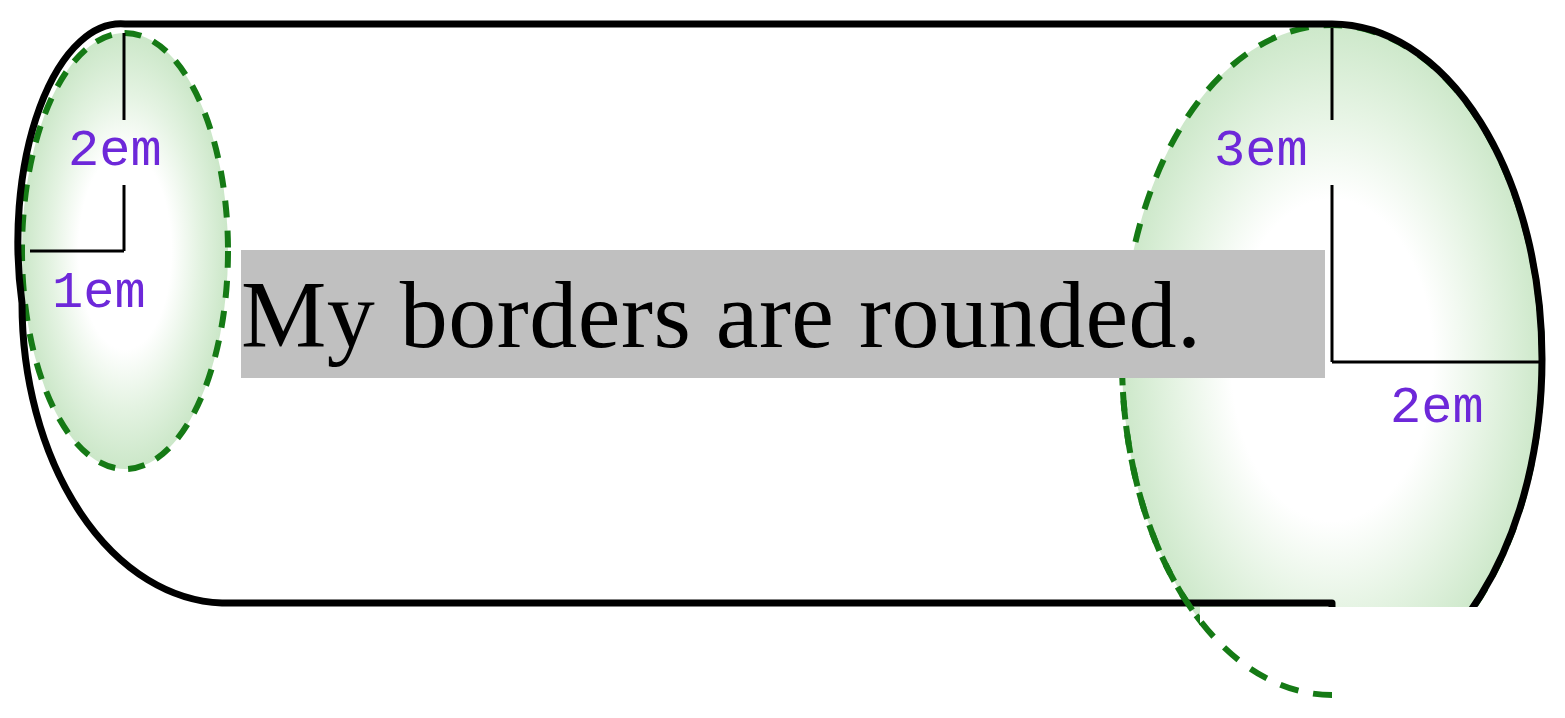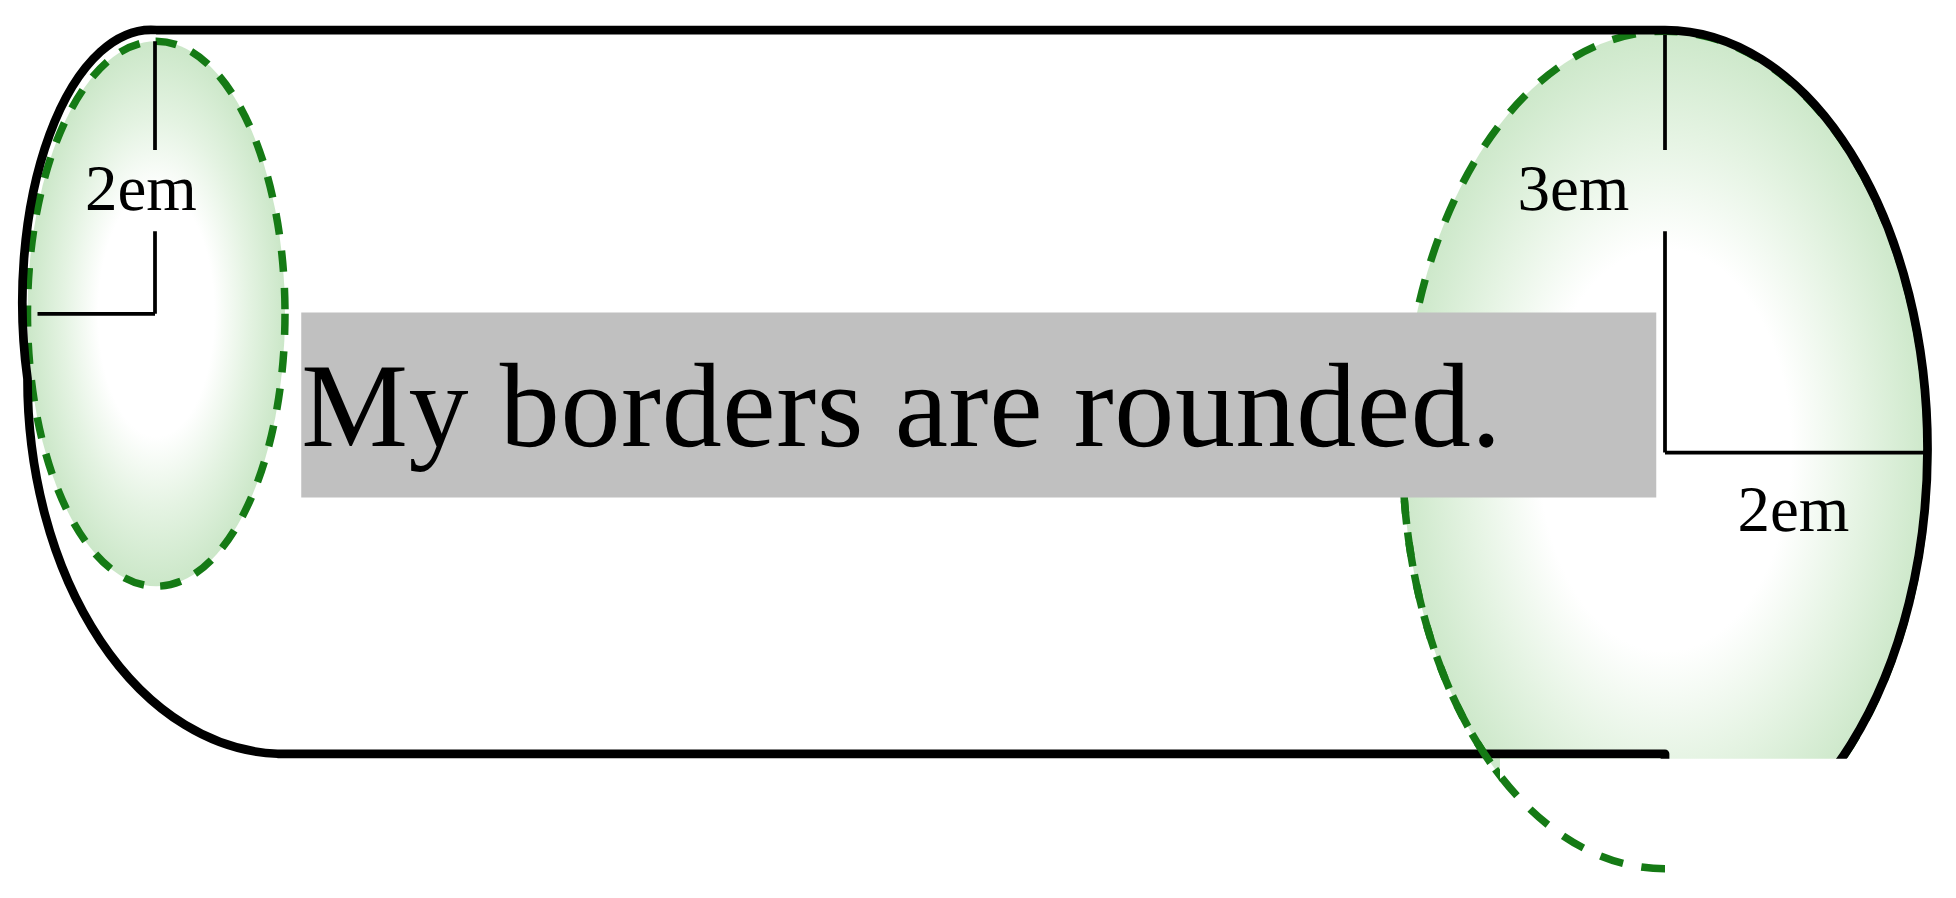--- a/index.html
+++ b/index.html
@@ -22,22 +22,22 @@
   #figure-svg {
     position: absolute;
     left: 0;
     top: 0;
     width: 1565px;
     height: 718px;
     display: block;
   }
   .measure-label {
     position: absolute;
-    font-family: Liberation Serif, serif;
-    color: #000000;
+    font-family: Liberation Mono, monospace;
+    color: #6d28d9;
     white-space: nowrap;
     line-height: 1;
   }
   #label-left-vertical {
     left: 68px;
     top: 126px;
     font-size: 52px;
   }
   #label-left-horizontal {
     left: 52px;
@@ -52,21 +52,21 @@
   #label-right-horizontal {
     left: 1390px;
     top: 383px;
     font-size: 52px;
   }
   #box-text {
     position: absolute;
     left: 241px;
     top: 250px;
     width: 1084px;
-    height: 148px;
+    height: 128px;
     background: #c0c0c0;
     box-sizing: border-box;
     display: flex;
     align-items: center;
     font-family: "Liberation Serif", "DejaVu Serif", serif;
     font-size: 96px;
     color: #000000;
     letter-spacing: 0.5px;
     white-space: nowrap;
     overflow: hidden;
@@ -136,18 +136,19 @@
       <line x1="1332" y1="28" x2="1332" y2="120" stroke="#000000" stroke-width="3"></line>
       <line x1="1332" y1="185" x2="1332" y2="362" stroke="#000000" stroke-width="3"></line>
       <line x1="1332" y1="362" x2="1542" y2="362" stroke="#000000" stroke-width="3"></line>
     </g>
   </svg>
 
   <div id="box-text">My borders are rounded.</div>
 
   <div class="measure-label" id="label-left-vertical">2em</div>
 
+  <div class="measure-label" id="label-left-horizontal">1em</div>
 
   <div class="measure-label" id="label-right-vertical">3em</div>
 
   <div class="measure-label" id="label-right-horizontal">2em</div>
 
 </div>
 
 </body></html>

